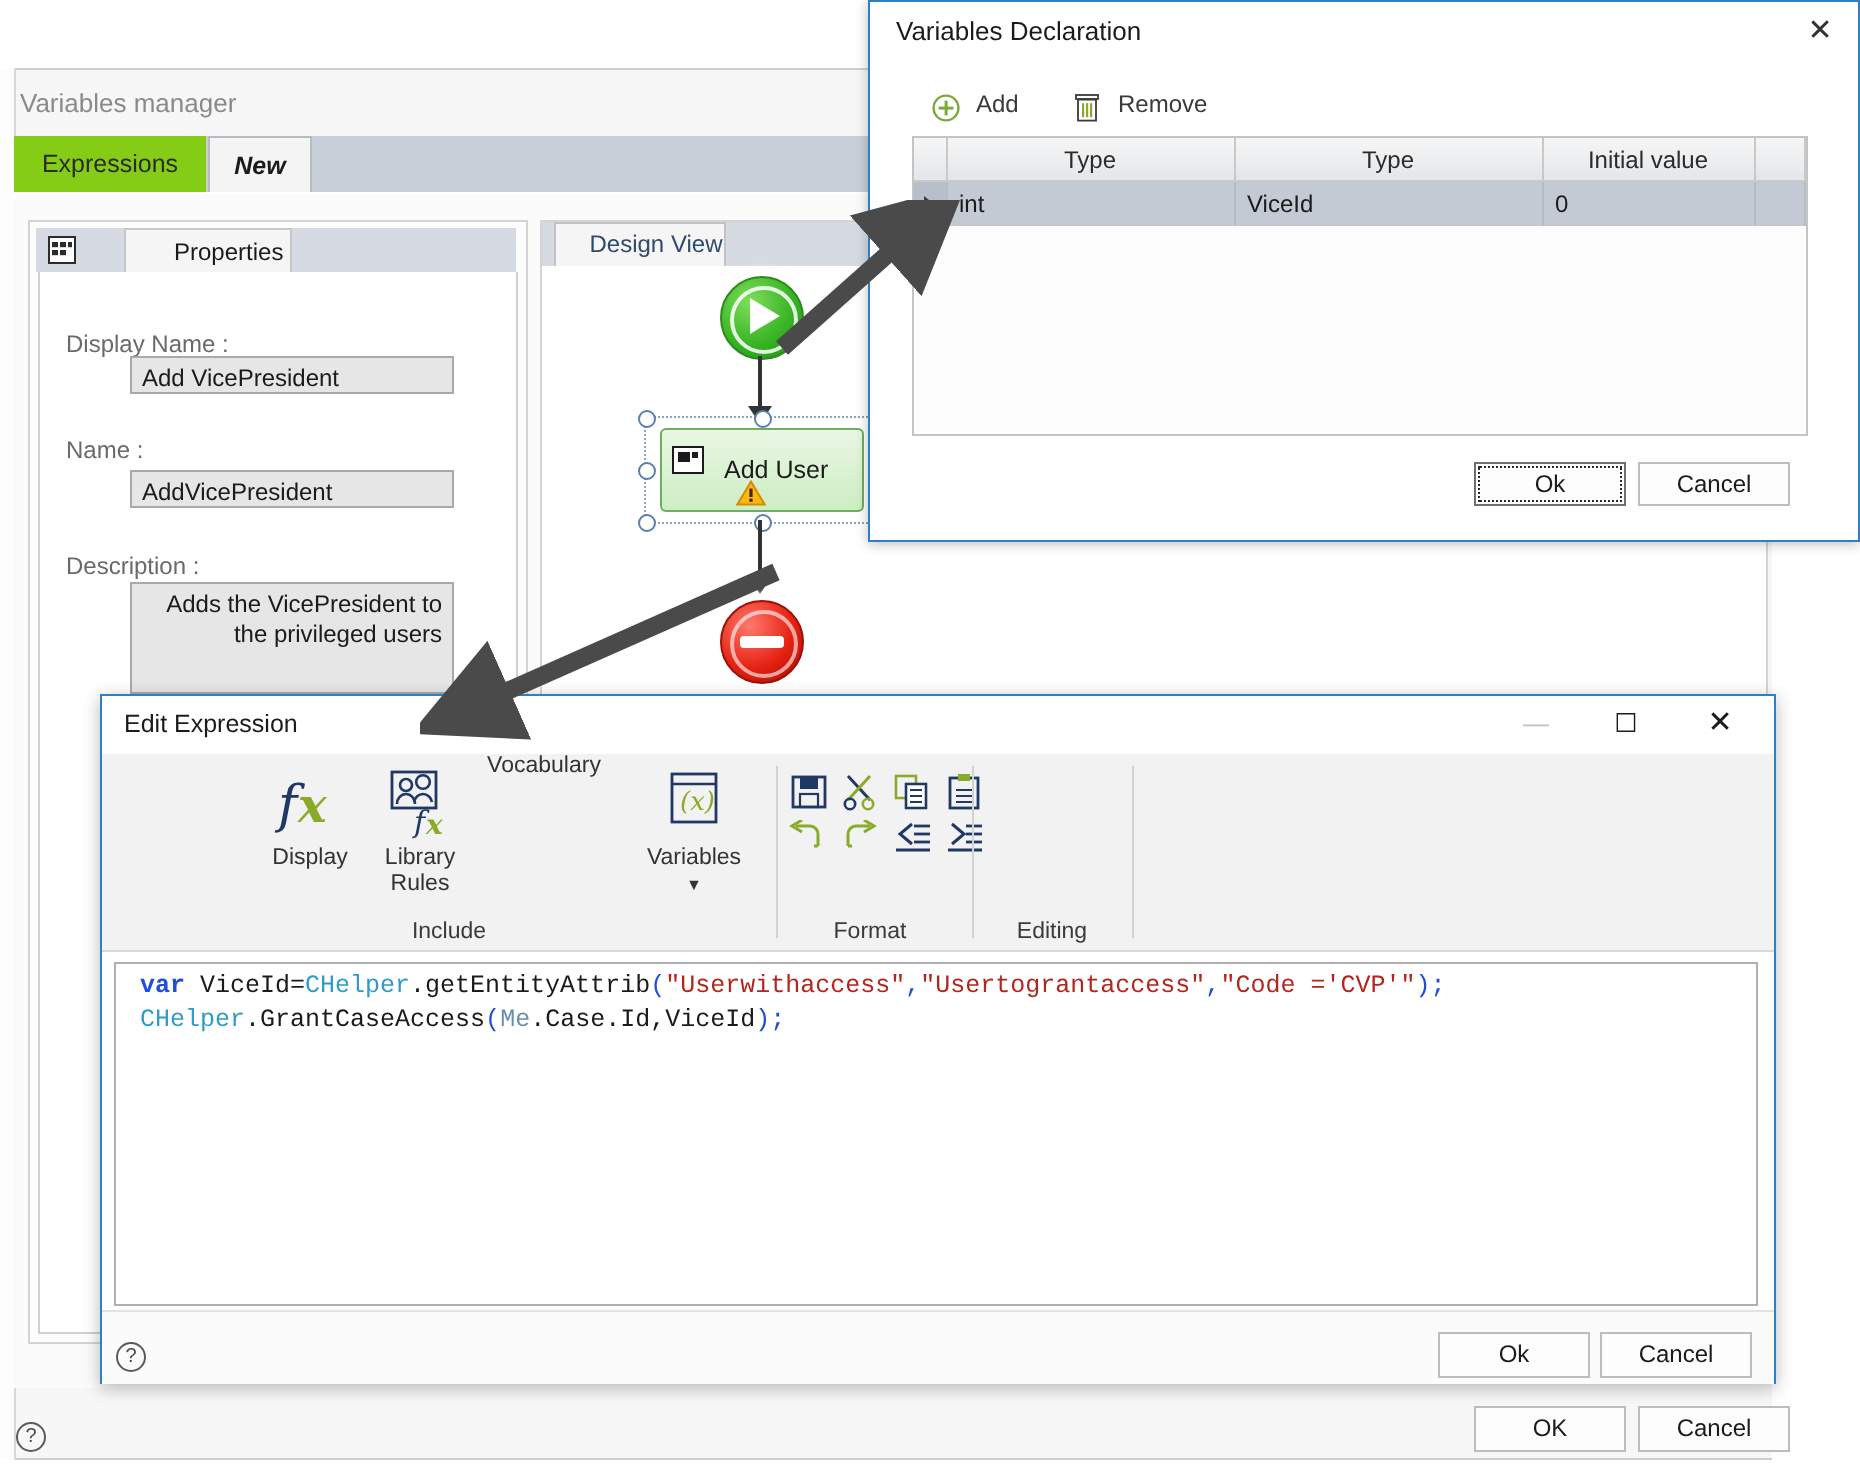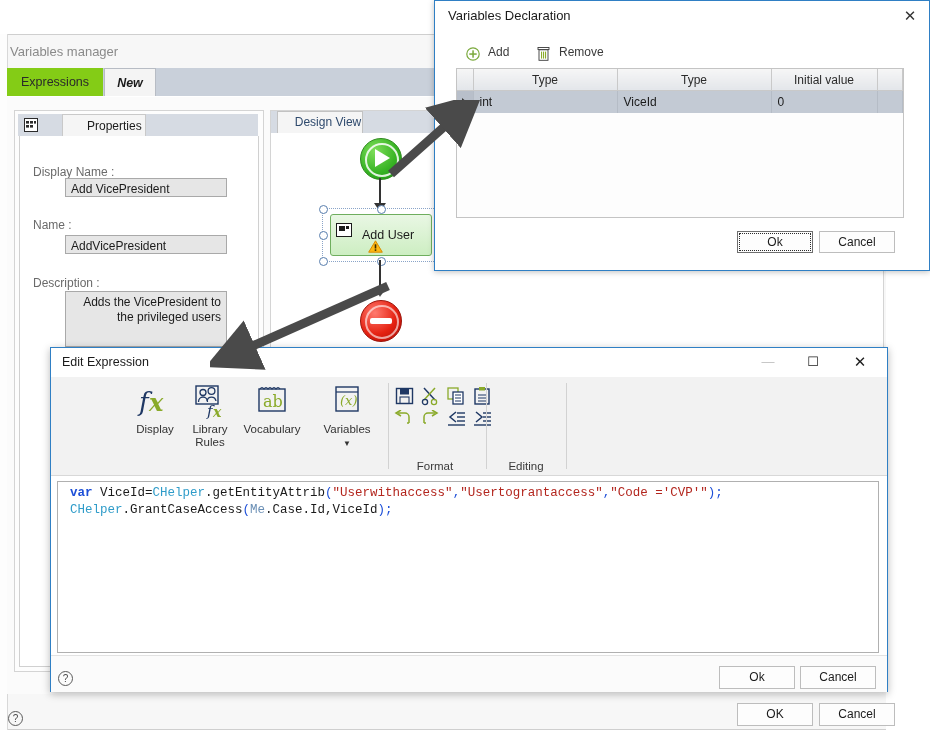--- a/index.html
+++ b/index.html
@@ -447,40 +447,34 @@
         <circle cx="21.5" cy="8" r="3.4" fill="none" stroke="#1f3864" stroke-width="1.3"></circle>
         <path d="M17 18 a4.6 5 0 0 1 9 0" fill="none" stroke="#1f3864" stroke-width="1.3"></path>
         <text x="17" y="33" font-family="DejaVu Serif, serif" font-style="italic" font-size="15" fill="#1f3864">f</text>
         <text x="23" y="34" font-family="DejaVu Serif, serif" font-style="italic" font-weight="bold" font-size="14" fill="#8aaa2a">x</text>
       </svg>
     </div>
     <div class="tx"><span>Library</span><br>
       <span>Rules</span></div>
   </div>
   <div class="big-btn" style="left:172px;width:78px;">
-    <div class="ic">
-      <svg width="40" height="38" viewBox="0 0 40 38" style="margin:0 auto;display:block">
-        <path d="M8 6 q2-3 4 0 q2-3 4 0 q2-3 4 0 q2-3 4 0 q2-3 4 0" fill="none" stroke="#1f3864" stroke-width="1.2"></path>
-        <rect x="7" y="6" width="26" height="22" fill="none" stroke="#1f3864" stroke-width="1.4"></rect>
-        <text x="11" y="24" font-family="DejaVu Serif, serif" font-size="16" fill="#8aaa2a">ab</text>
-      </svg>
-    </div>
     <div class="tx"><span>Vocabulary</span></div>
   </div>
   <div class="big-btn" style="left:253px;width:66px;">
     <div class="ic">
       <svg width="34" height="38" viewBox="0 0 34 38" style="margin:0 auto;display:block">
         <rect x="6" y="4" width="22" height="24" fill="none" stroke="#1f3864" stroke-width="1.4"></rect>
         <line x1="6" y1="9" x2="28" y2="9" stroke="#1f3864" stroke-width="1.2"></line>
         <text x="10" y="22" font-family="DejaVu Serif, serif" font-style="italic" font-size="13" fill="#8aaa2a">(x)</text>
       </svg>
     </div>
     <div class="tx"><span>Variables</span><br>
       <span style="font-size:8px">▼</span></div>
   </div>
+  <div class="rib-glabel">Include</div>
 </div>
 <div class="rib-sep" style="left:388px;"></div>
 
 <div class="rib-group" style="left:389px;width:92px;">
   <div class="sm-btn" style="left:5px;top:9px;">
     <svg width="22" height="20" viewBox="0 0 22 20">
       <rect x="2.5" y="2.5" width="16" height="15" fill="none" stroke="#1f3864" stroke-width="1.4"></rect>
       <rect x="6" y="2.5" width="9" height="6" fill="#1f3864"></rect>
       <rect x="6" y="11" width="9" height="6.5" fill="none" stroke="#1f3864" stroke-width="1.1"></rect>
     </svg>

